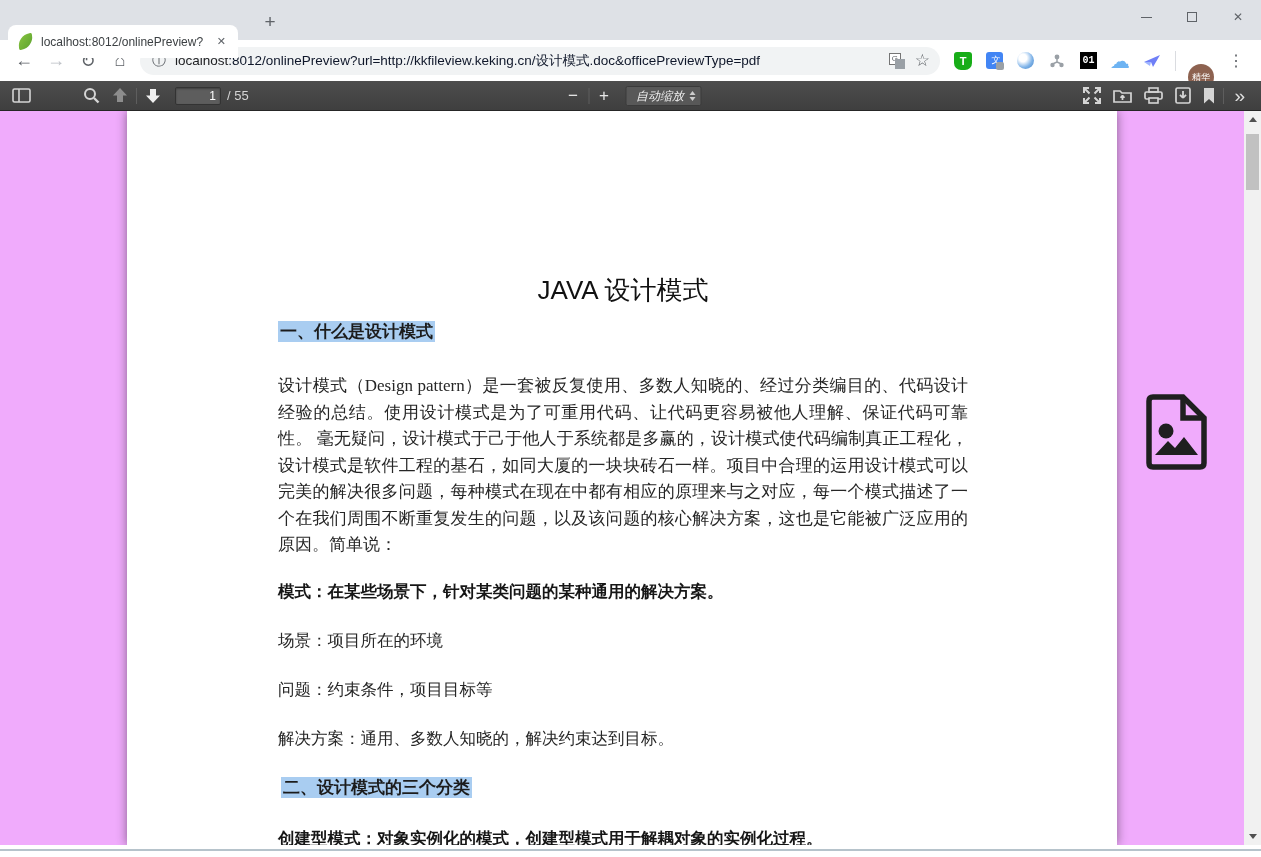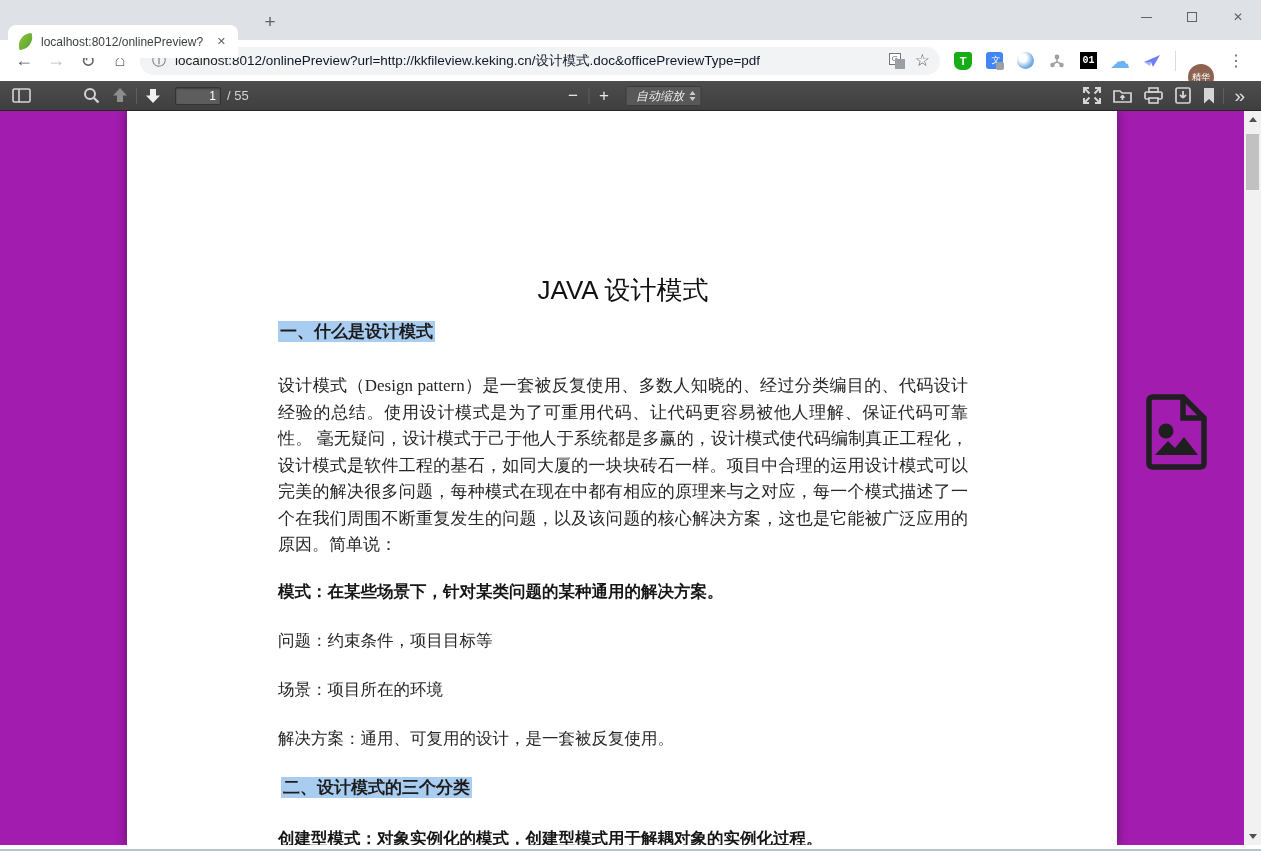--- a/index.html
+++ b/index.html
@@ -82,21 +82,21 @@
   .zoom-select .lbl { flex:1; text-align:center;font-style:italic; }
   .caret-updown { display:flex; flex-direction:column; gap:2px; }
   .caret-updown i { display:block; width:0; height:0; border-left:3.5px solid transparent;
          border-right:3.5px solid transparent; }
   .caret-updown .up { border-bottom:4px solid #ccc; }
   .caret-updown .dn { border-top:4px solid #ccc; }
   .chevrons { font-size:19px; color:#e0e0e0; padding:0 8px; line-height:20px; }
   svg.tbi { display:block; }
 
   
-  .viewer { position:relative; height:734px; background:#a21caf; overflow:hidden; }
+  .viewer { position:relative; height:734px; background:#f0abfc; overflow:hidden; }
   .page { position:absolute; left:127px; top:0; width:990px; height:734px; background:#fff;
          box-shadow:0 0 10px rgba(0,0,0,.45); overflow:hidden; }
   .page-inner { padding:162px 149px 0 151px; }
   .doc-title { font-size:26px; font-weight:500; color:#111; text-align:center; line-height:34px;
          margin:0 0 13px; }
   .h-hl { font-size:17px; line-height:24px; color:#1c1c1c; margin:0 0 29px; }
   .h-hl span { background:#a9cdf1; padding:1px 2px; }
   .h-hl.second { margin:24px 3px 25px; }
   .doc-para { font-family:"Liberation Serif", serif; font-size:17px; line-height:26.5px;
          color:#262626; text-align:justify; margin:0 0 19px; }
@@ -261,23 +261,23 @@
     </div>
   </div>
 
   <div class="viewer">
     <div class="page">
       <div class="page-inner">
         <h1 class="doc-title">JAVA 设计模式</h1>
         <h2 class="h-hl"><span>一、什么是设计模式</span></h2>
         <p class="doc-para">设计模式（Design pattern）是一套被反复使用、多数人知晓的、经过分类编目的、代码设计经验的总结。使用设计模式是为了可重用代码、让代码更容易被他人理解、保证代码可靠性。 毫无疑问，设计模式于己于他人于系统都是多赢的，设计模式使代码编制真正工程化，设计模式是软件工程的基石，如同大厦的一块块砖石一样。项目中合理的运用设计模式可以完美的解决很多问题，每种模式在现在中都有相应的原理来与之对应，每一个模式描述了一个在我们周围不断重复发生的问题，以及该问题的核心解决方案，这也是它能被广泛应用的原因。简单说：</p>
         <p class="doc-bold">模式：在某些场景下，针对某类问题的某种通用的解决方案。</p>
+        <p class="doc-line">场景：项目所在的环境</p>
         <p class="doc-line">问题：约束条件，项目目标等</p>
-        <p class="doc-line">场景：项目所在的环境</p>
-        <p class="doc-line">解决方案：通用、可复用的设计，是一套被反复使用。</p>
+        <p class="doc-line">解决方案：通用、多数人知晓的，解决约束达到目标。</p>
         <h2 class="h-hl second"><span>二、设计模式的三个分类</span></h2>
         <p class="doc-bold">创建型模式：对象实例化的模式，创建型模式用于解耦对象的实例化过程。</p>
       </div>
     </div>
 
     <div class="broken-img">
       <svg width="73" height="78" viewBox="0 0 73 78">
         <path d="M9 8 Q9 4 13 4 H43 L64 25 V70 Q64 74 60 74 H13 Q9 74 9 70 Z" fill="none" stroke="#1f1f1f" stroke-width="5.5"></path>
         <path d="M43 4 V25 H64" fill="none" stroke="#1f1f1f" stroke-width="5.5"></path>
         <circle cx="26" cy="38" r="7.5" fill="#1f1f1f"></circle>

